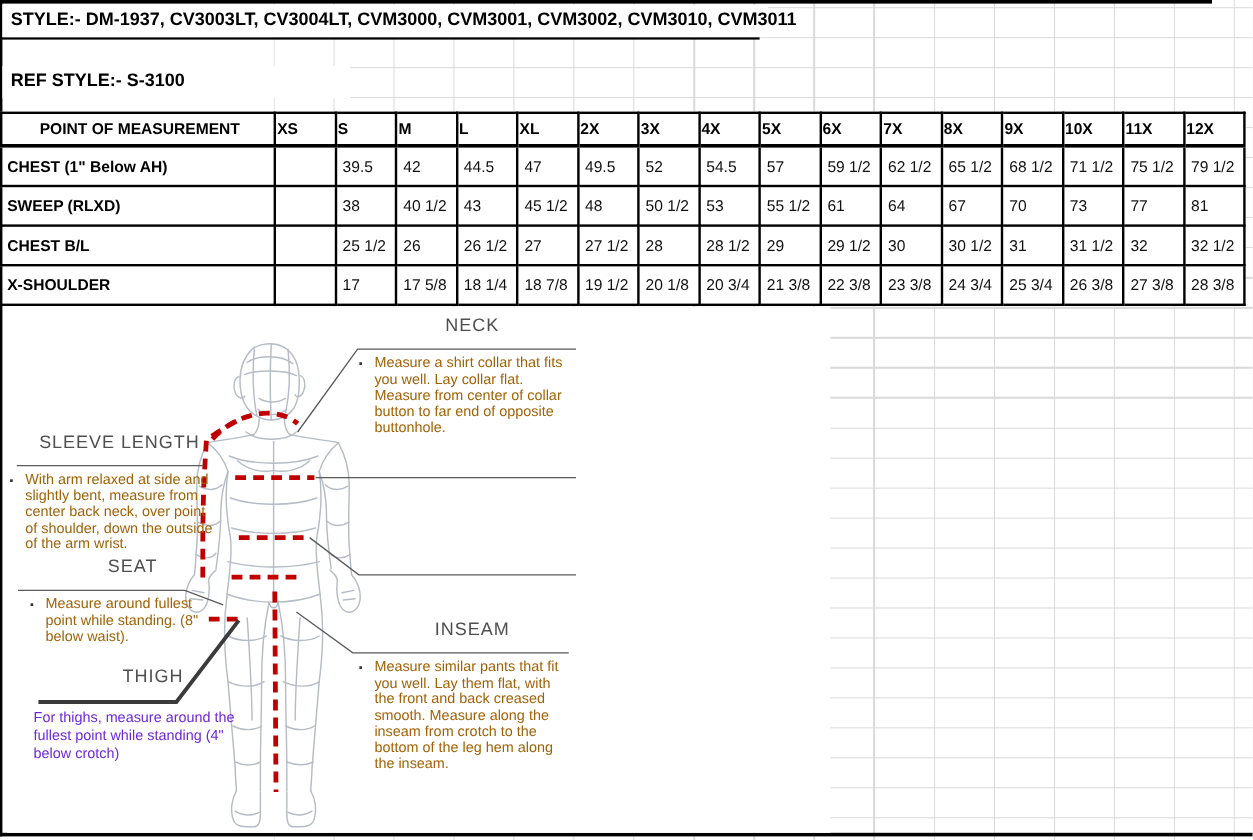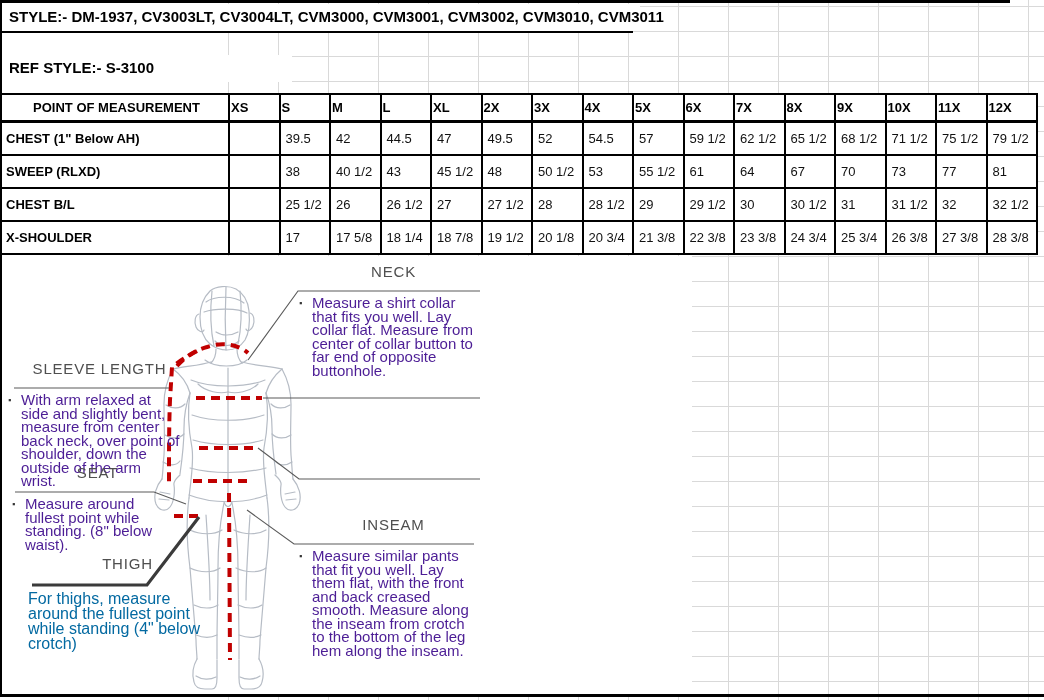--- a/index.html
+++ b/index.html
@@ -45,24 +45,24 @@
   .diagram-box{position:absolute;left:6px;top:256px;width:686px;height:438px;background:#fff;}
   svg.overlay{position:absolute;left:0;top:0;pointer-events:none;}
 
   .dlabel{position:absolute;}
   .dtitle{
     font-size:15px;line-height:16px;letter-spacing:0.8px;color:#4f4f4f;
     margin-bottom:16px;padding-left:11px;white-space:nowrap;text-align:center;
   }
   .dlabel.thigh .dtitle{margin-bottom:19px;}
   .ddesc{
-    position:relative;font-size:15px;line-height:13.5px;color:#4c1d95;padding-left:13px;
+    position:relative;font-size:12px;line-height:13.5px;color:#a16207;padding-left:13px;
   }
   .ddesc::before{content:"▪";position:absolute;left:0;top:1px;font-size:9px;color:#333;}
-  .ddesc.no-bullet{padding-left:2px;font-size:16px;line-height:15px;color:#0369a1;}
+  .ddesc.no-bullet{padding-left:2px;font-size:12px;line-height:15px;color:#6d28d9;}
   .ddesc.no-bullet::before{content:none;}
 </style>
 </head>
 <body>
 
 <div class="sheet">
 
   <div class="grid-bg"></div>
 
   <div class="edge edge-top"></div>
@@ -296,21 +296,21 @@
     <div class="ddesc">Measure a shirt collar that fits you well. Lay collar flat. Measure from center of collar button to far end of opposite buttonhole.</div>
   </div>
   <div class="dlabel" style="left:299px;top:517px;width:178px;">
     <div class="dtitle">INSEAM</div>
     <div class="ddesc">Measure similar pants that fit you well. Lay them flat, with the front and back creased smooth. Measure along the inseam from crotch to the bottom of the leg hem along the inseam.</div>
   </div>
   <div class="dlabel" style="left:8px;top:361px;width:172px;">
     <div class="dtitle">SLEEVE LENGTH</div>
     <div class="ddesc">With arm relaxed at side and slightly bent, measure from center back neck, over point of shoulder, down the outside of the arm wrist.</div>
   </div>
-  <div class="dlabel" style="left:12px;top:465px;width:160px;">
+  <div class="dlabel" style="left:25px;top:465px;width:160px;">
     <div class="dtitle">SEAT</div>
     <div class="ddesc">Measure around fullest point while standing. (8" below waist).</div>
   </div>
   <div class="dlabel thigh" style="left:26px;top:556px;width:192px;">
     <div class="dtitle">THIGH</div>
     <div class="ddesc no-bullet">For thighs, measure around the fullest point while standing (4" below crotch)</div>
   </div>
 
 </div>
 

